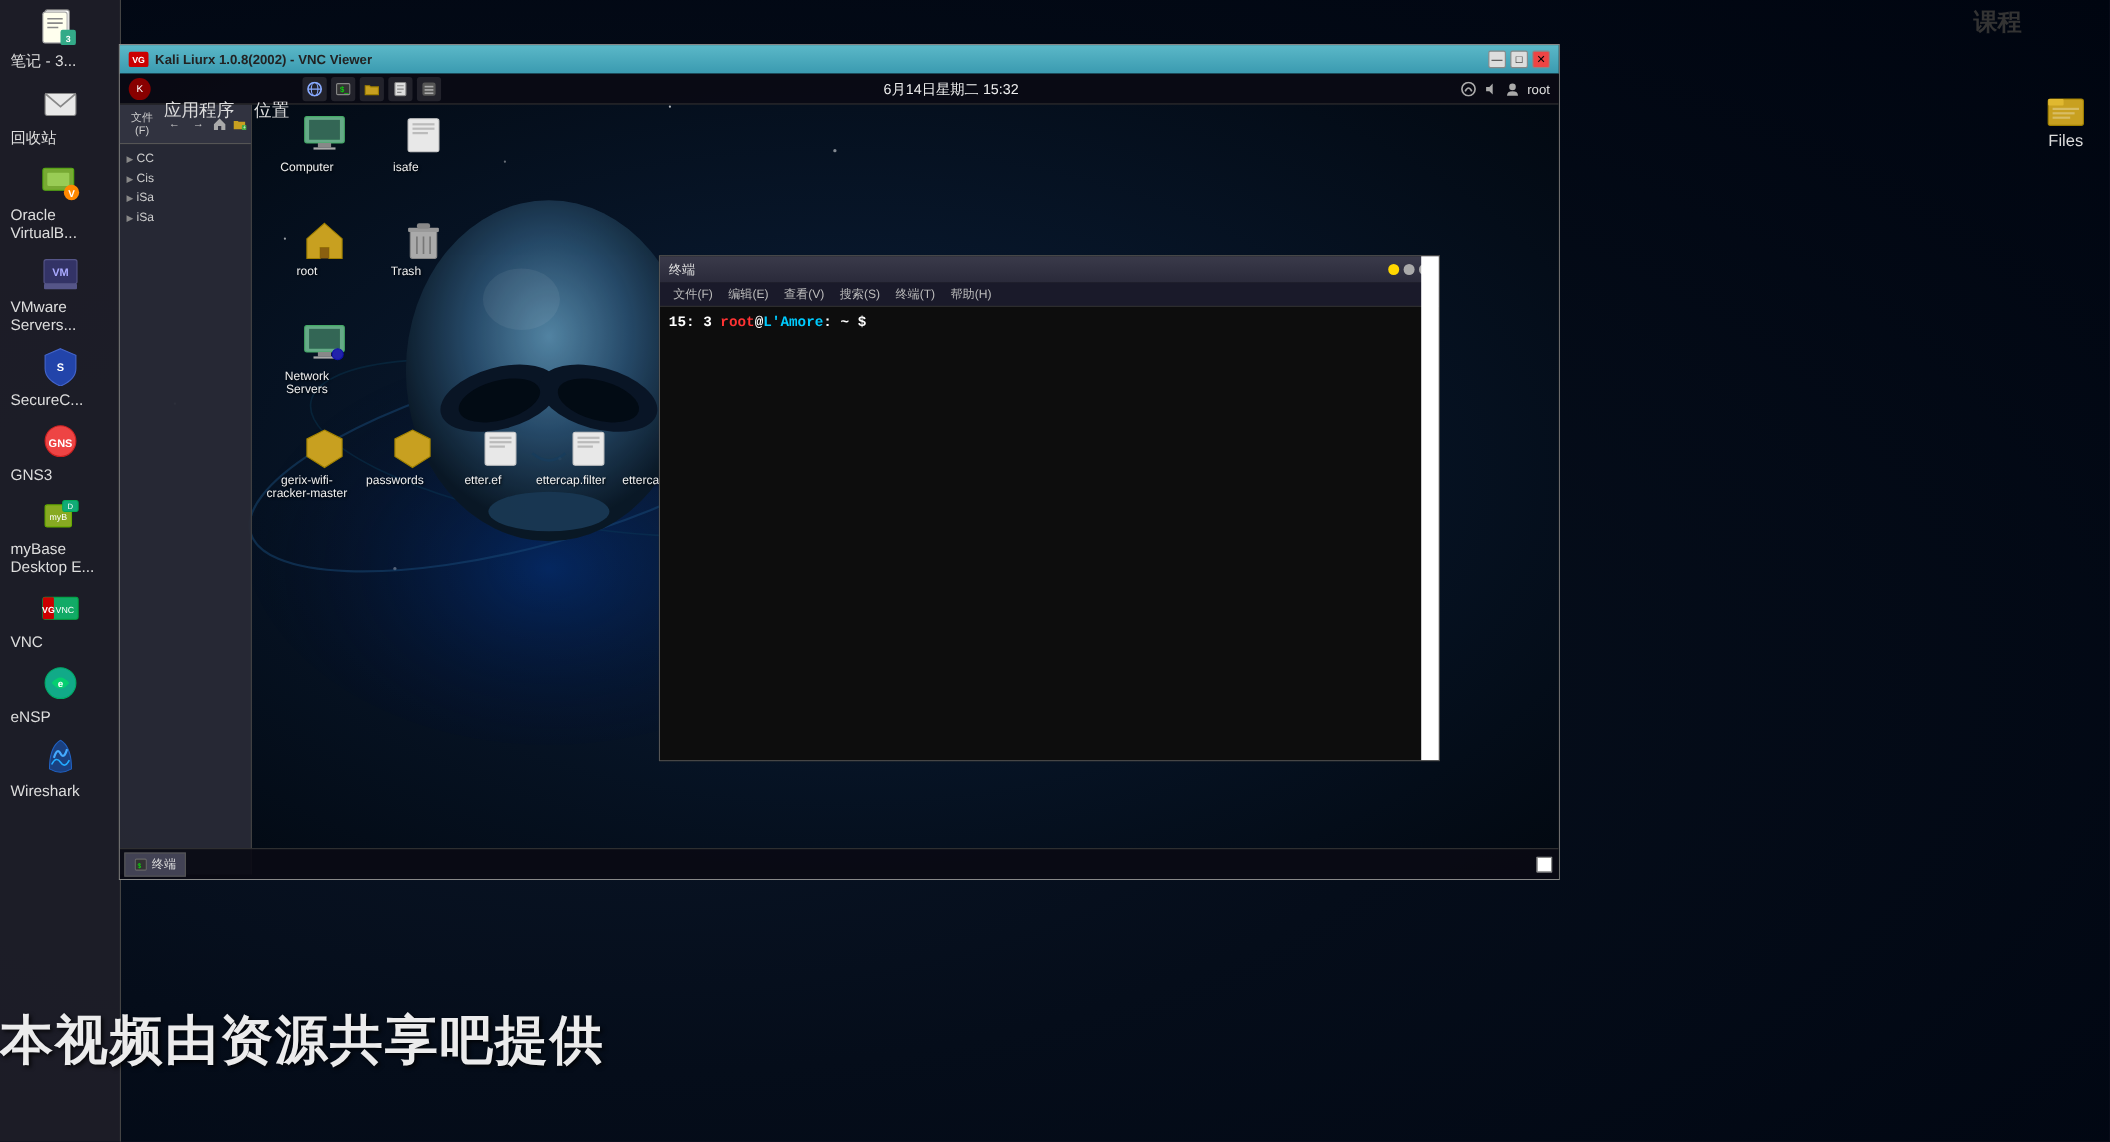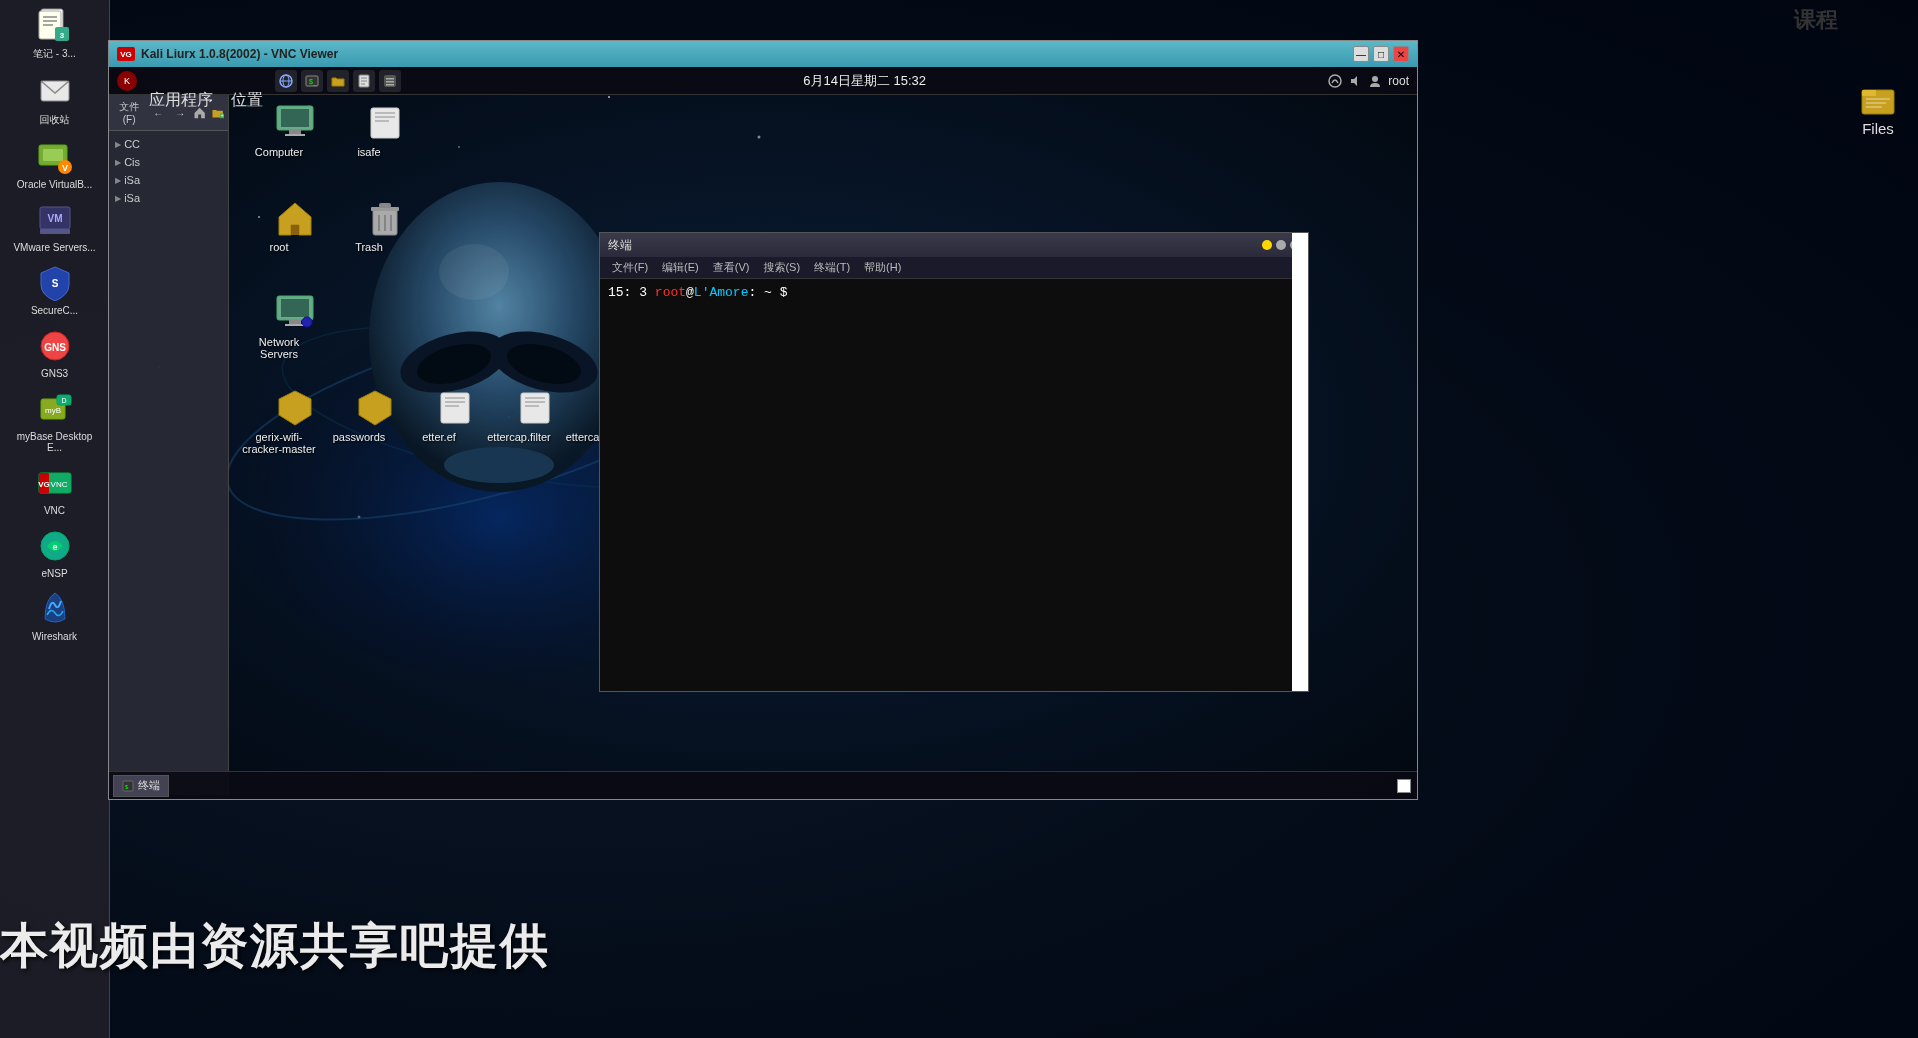--- a/index.html
+++ b/index.html
@@ -57,23 +57,23 @@
 
     .taskbar-icon .icon-img {
       width: 40px;
       height: 40px;
       display: flex;
       align-items: center;
       justify-content: center;
     }
 
     .taskbar-icon .icon-label {
-      font-size: 10px;
+      font-size: 14px;
       color: #ddd;
-      text-align: center;
+      text-align: left;
       margin-top: 2px;
       word-wrap: break-word;
       width: 90px;
     }
 
     
     .vnc-window {
       position: absolute;
       top: 40px;
       left: 108px;
@@ -351,20 +351,21 @@
       font-family: 'Courier New', monospace;
       font-size: 13px;
       color: #ddd;
       overflow: hidden;
     }
 
     .terminal-prompt {
       display: flex;
       align-items: center;
       gap: 0;
+      font-weight: bold;
     }
 
     .prompt-time {
       color: #fff;
     }
 
     .prompt-root {
       color: #ff3333;
     }
 

